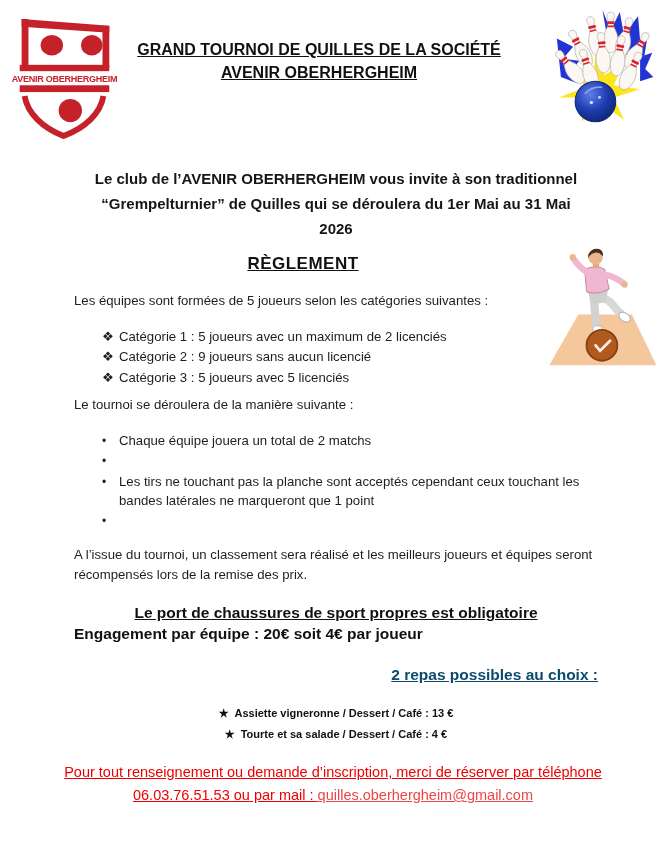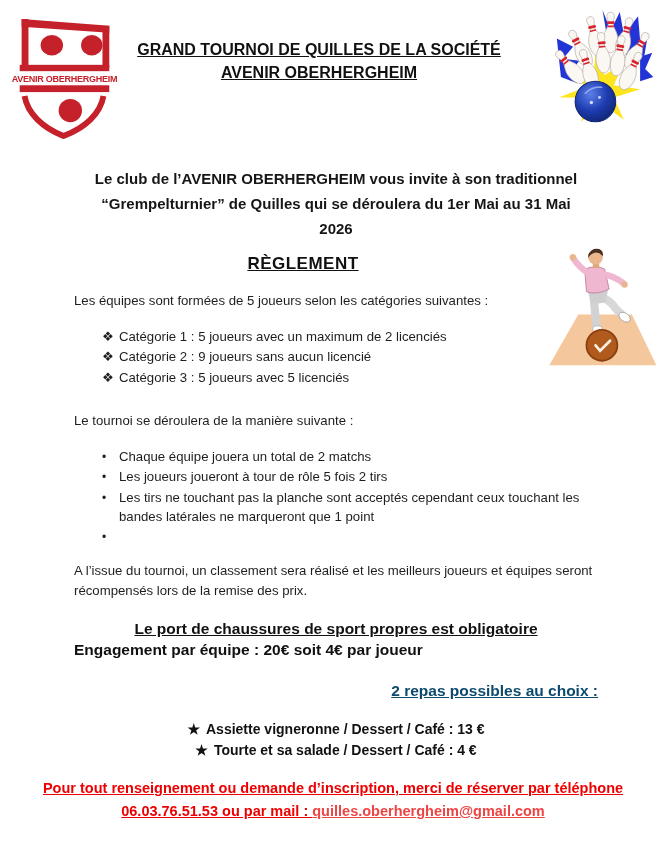--- a/index.html
+++ b/index.html
@@ -31,21 +31,21 @@
 
   h2.reglement {
     margin:12px 62px 0 0; text-align:center;
     font-size:17px; font-weight:bold; text-decoration:underline;
     letter-spacing:.5px; color:#111; line-height:22px;
   }
 
   p.body { margin:0; font-size:13.2px; line-height:19.5px; }
   p.teams   { margin-top:16px; }
   p.schedule{ margin-top:14px; }
-  p.format  { margin-top:23px; }
+  p.format  { margin-top:7px; }
   p.prizes  { margin-top:14px; }
 
   ul.plain { list-style:none; margin:0; padding:0 0 0 28px; font-size:13.2px; }
   ul.cats  { margin-top:16px; }
   ul.rules { margin-top:16px; }
   ul.plain li { display:flex; align-items:flex-start; }
   ul.cats  li { line-height:20.5px; }
   ul.rules li { line-height:19.5px; }
   .marker { flex:0 0 17px; width:17px; }
   ul.rules .marker { font-size:12px; padding-top:1px; }
@@ -58,27 +58,27 @@
     margin:0; text-align:left; font-weight:bold;
     font-size:15.5px; line-height:21px; color:#111;
   }
 
   h3.meals-heading {
     margin:20px 0 0 0; text-align:right; font-size:15.5px; font-weight:bold;
     text-decoration:underline; line-height:21px; color:#0c4a6e;
   }
   .meal-options { margin-top:18px; }
   .meal {
-    text-align:center; font-weight:bold; font-size:14px; line-height:21px;
+    text-align:center; font-weight:bold; font-size:11px; line-height:21px;
     color:#111;
   }
   .meal .star { margin-right:6px; }
 
   .contact {
-    margin:16px -30px 0 -36px; text-align:center; font-weight:bold;
+    margin:16px -30px 0 -36px; text-align:center; font-weight:normal;
     font-size:14.5px; line-height:23px; color:#ee0000;
   }
   .contact .u { text-decoration:underline; }
   .contact a { color:#ef4444; text-decoration:underline; }
 </style>
 </head>
 <body>
 
 <div class="page">
 
@@ -188,21 +188,20 @@
 
     <p class="body format">Le tournoi se déroulera de la manière suivante :</p>
 
     <ul class="plain rules">
       <li>
         <span class="marker">•</span>
         <span>Chaque équipe jouera un total de 2 matchs</span>
       </li>
       <li>
         <span class="marker">•</span>
-        <span>Les joueurs joueront à tour de rôle 5 fois 2 tirs</span>
       </li>
       <li>
         <span class="marker">•</span>
         <span>Les tirs ne touchant pas la planche sont acceptés cependant ceux touchant les bandes latérales ne marqueront que 1 point</span>
       </li>
       <li>
         <span class="marker">•</span>
       </li>
     </ul>
 

